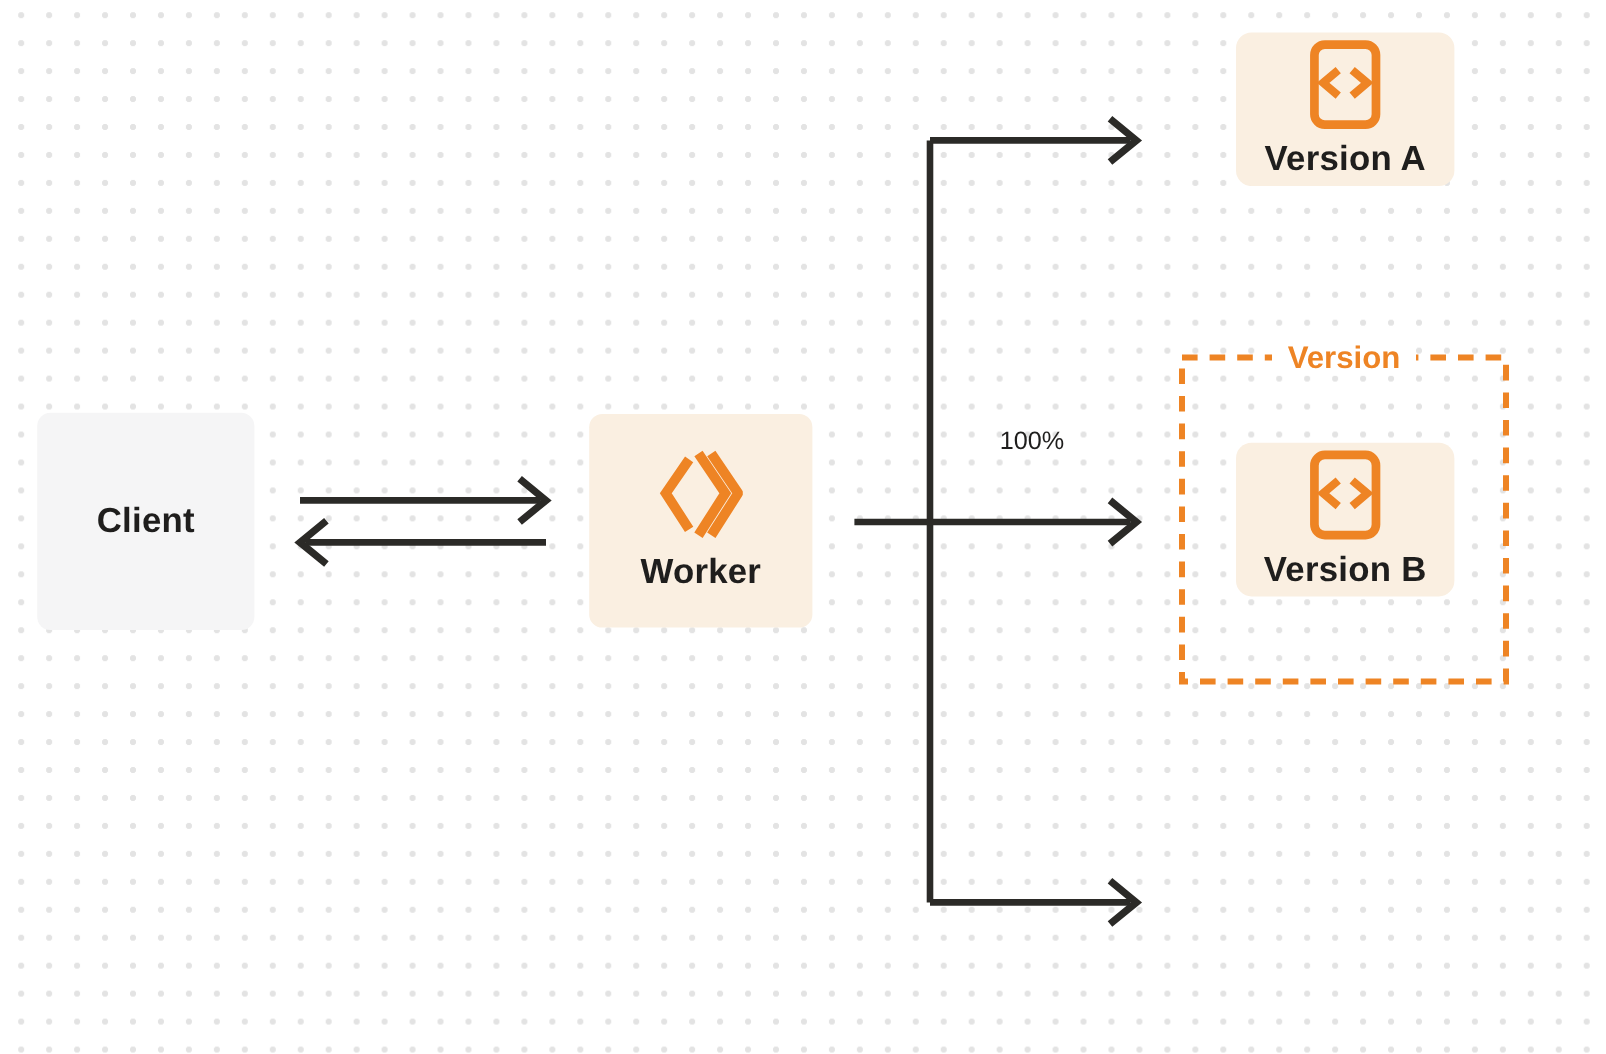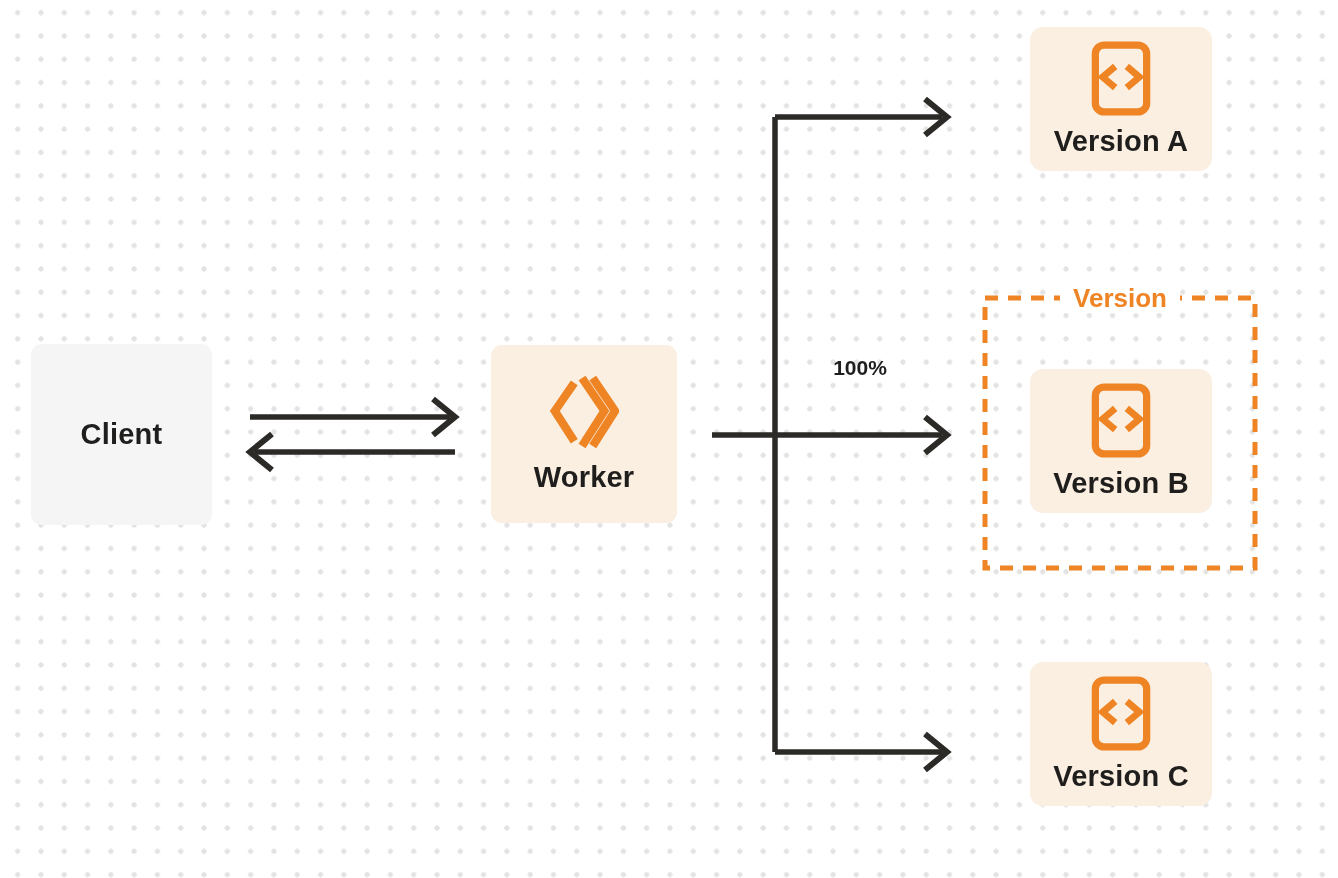--- a/index.html
+++ b/index.html
@@ -25,41 +25,41 @@
     position:absolute;z-index:2;
     display:flex;flex-direction:column;align-items:center;justify-content:center;
     border-radius:11px;
   }
   .node-label{
     font-weight:bold;font-size:29px;color:var(--text,#1f1e1d);
     letter-spacing:0.2px;
   }
   .client{left:31px;top:344px;width:181px;height:181px;background:var(--gray,#f5f5f6);}
   .worker{left:491px;top:345px;width:186px;height:178px;background:var(--cream,#faefe1);gap:12px;}
-  .version{left:1030px;width:182px;height:144px;background:var(--cream,#faefe1);border-radius:13px;gap:9px;}
+  .version{left:1030px;width:182px;height:128px;background:var(--cream,#faefe1);border-radius:13px;gap:9px;}
   .version-a{top:27px;}
   .version-b{top:345px;margin-top:24px;}
   .version-c{top:662px;}
 
   .icon-wrap{display:flex;align-items:center;justify-content:center;}
   .logo-stroke{stroke:var(--accent,#ee8424);fill:none;stroke-width:8.5;stroke-linejoin:miter;}
   .file-stroke{stroke:var(--accent,#ee8424);fill:none;stroke-linejoin:miter;}
 
   .deployed-label{
     position:absolute;left:985px;top:283px;width:270px;
     text-align:center;z-index:3;
   }
   .deployed-label span{
     display:inline-block;background:#ffffff;padding:0 13px;
     color:var(--accent,#ee8424);font-weight:bold;font-size:26px;line-height:30px;
   }
   .traffic-label{
     position:absolute;left:780px;top:351px;width:160px;
     text-align:center;z-index:2;
-    font-weight:bold;color:var(--text,#1f1e1d);font-size:21px;line-height:33px;
+    font-weight:normal;color:var(--text,#1f1e1d);font-size:21px;line-height:33px;
   }
   .traffic-label .l2{letter-spacing:1px;}
 </style>
 </head>
 <body>
 
 <div class="canvas">
 
   <svg class="arrow-layer" viewBox="0 0 1338 878" xmlns="http://www.w3.org/2000/svg">
 
@@ -112,30 +112,20 @@
     <span class="icon-wrap">
       <svg width="60" height="75" viewBox="0 0 62 77" xmlns="http://www.w3.org/2000/svg">
         <rect class="file-stroke" x="4.5" y="4" width="53" height="69" rx="9" stroke-width="7.5"></rect>
         <path class="file-stroke" d="M25,26 L12,37 L25,48" stroke-width="7"></path>
         <path class="file-stroke" d="M37,26 L50,37 L37,48" stroke-width="7"></path>
       </svg>
     </span>
     <div class="node-label">Version B</div>
   </div>
 
-  <div class="node version version-c">
-    <span class="icon-wrap">
-      <svg width="60" height="75" viewBox="0 0 62 77" xmlns="http://www.w3.org/2000/svg">
-        <rect class="file-stroke" x="4.5" y="4" width="53" height="69" rx="9" stroke-width="7.5"></rect>
-        <path class="file-stroke" d="M25,26 L12,37 L25,48" stroke-width="7"></path>
-        <path class="file-stroke" d="M37,26 L50,37 L37,48" stroke-width="7"></path>
-      </svg>
-    </span>
-    <div class="node-label">Version C</div>
-  </div>
 
   <div class="deployed-label">
     <span>Version</span>
   </div>
 
   <div class="traffic-label">
     <div class="l1">100%</div>
   </div>
 
 </div>

